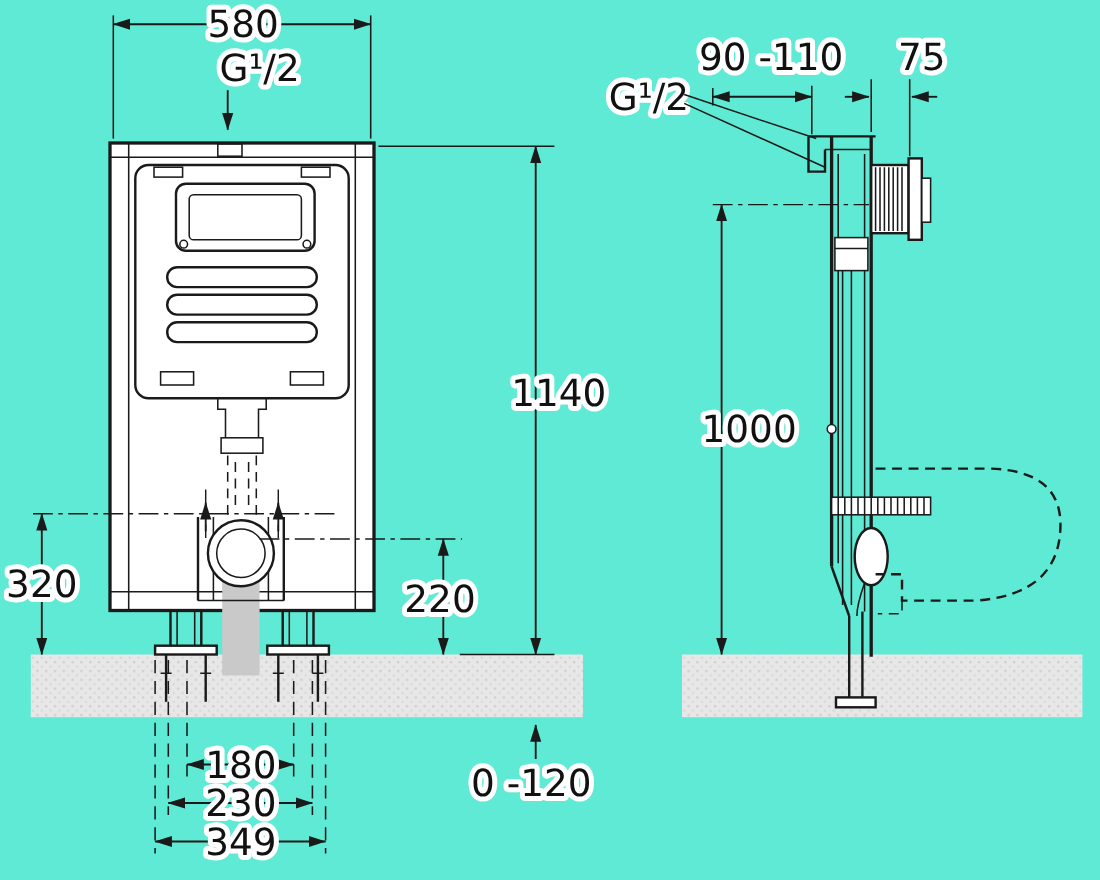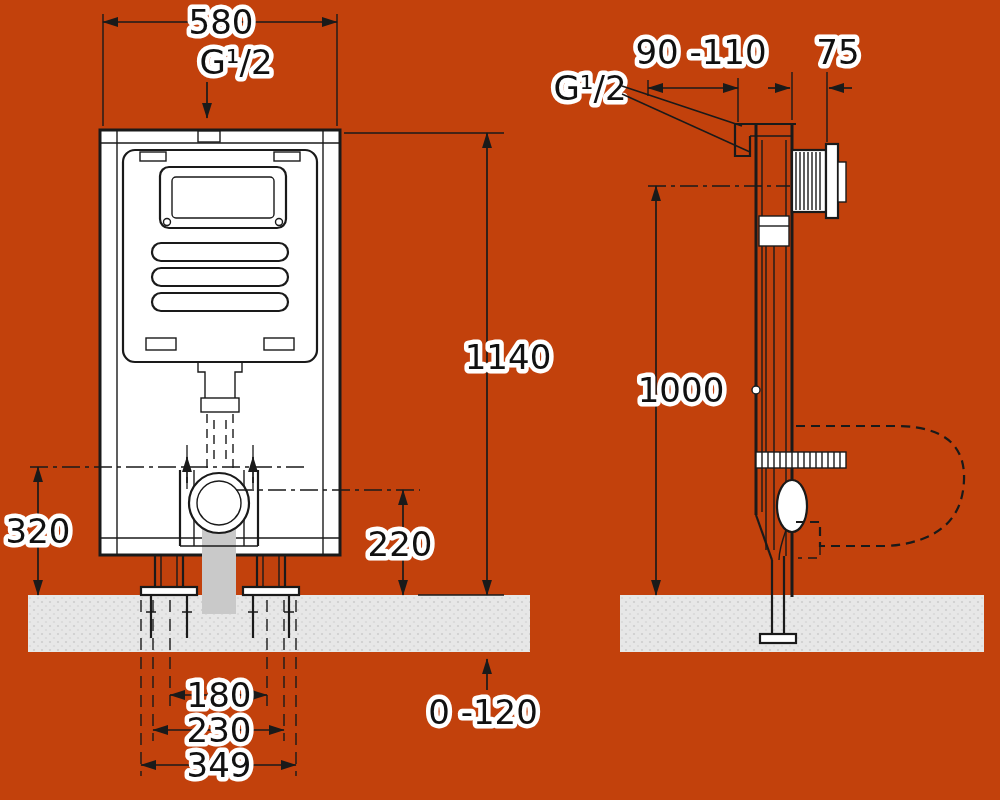--- a/index.html
+++ b/index.html
@@ -1,16 +1,16 @@
 <!DOCTYPE html>
 <html><head>
 <meta charset="utf-8">
 <style>
   html,body{margin:0;padding:0;background:#fff;}
-  .stage{position:relative;width:1000px;height:800px;background:#c2410c;overflow:hidden;}
+  .stage{position:relative;width:1000px;height:800px;background:#5eead4;overflow:hidden;}
   svg{display:block;}
   .ln{stroke:#1a1a1a;fill:none;stroke-width:2.2px;stroke-linecap:butt;}
   .thick{stroke-width:3px;}
   .thin{stroke-width:1.4px;}
   .dim{stroke-width:1.7px;}
   .cl{stroke:#1a1a1a;fill:none;stroke-width:1.3px;stroke-dasharray:18 5 4 5;}
   .dash{stroke-dasharray:9 6;}
   .dash2{stroke-dasharray:12 7;stroke-width:1.4px;}
   .fw{fill:#ffffff;}
   .dimtext{font-family:"DejaVu Sans","Liberation Sans",sans-serif;font-size:34px;fill:#111;

